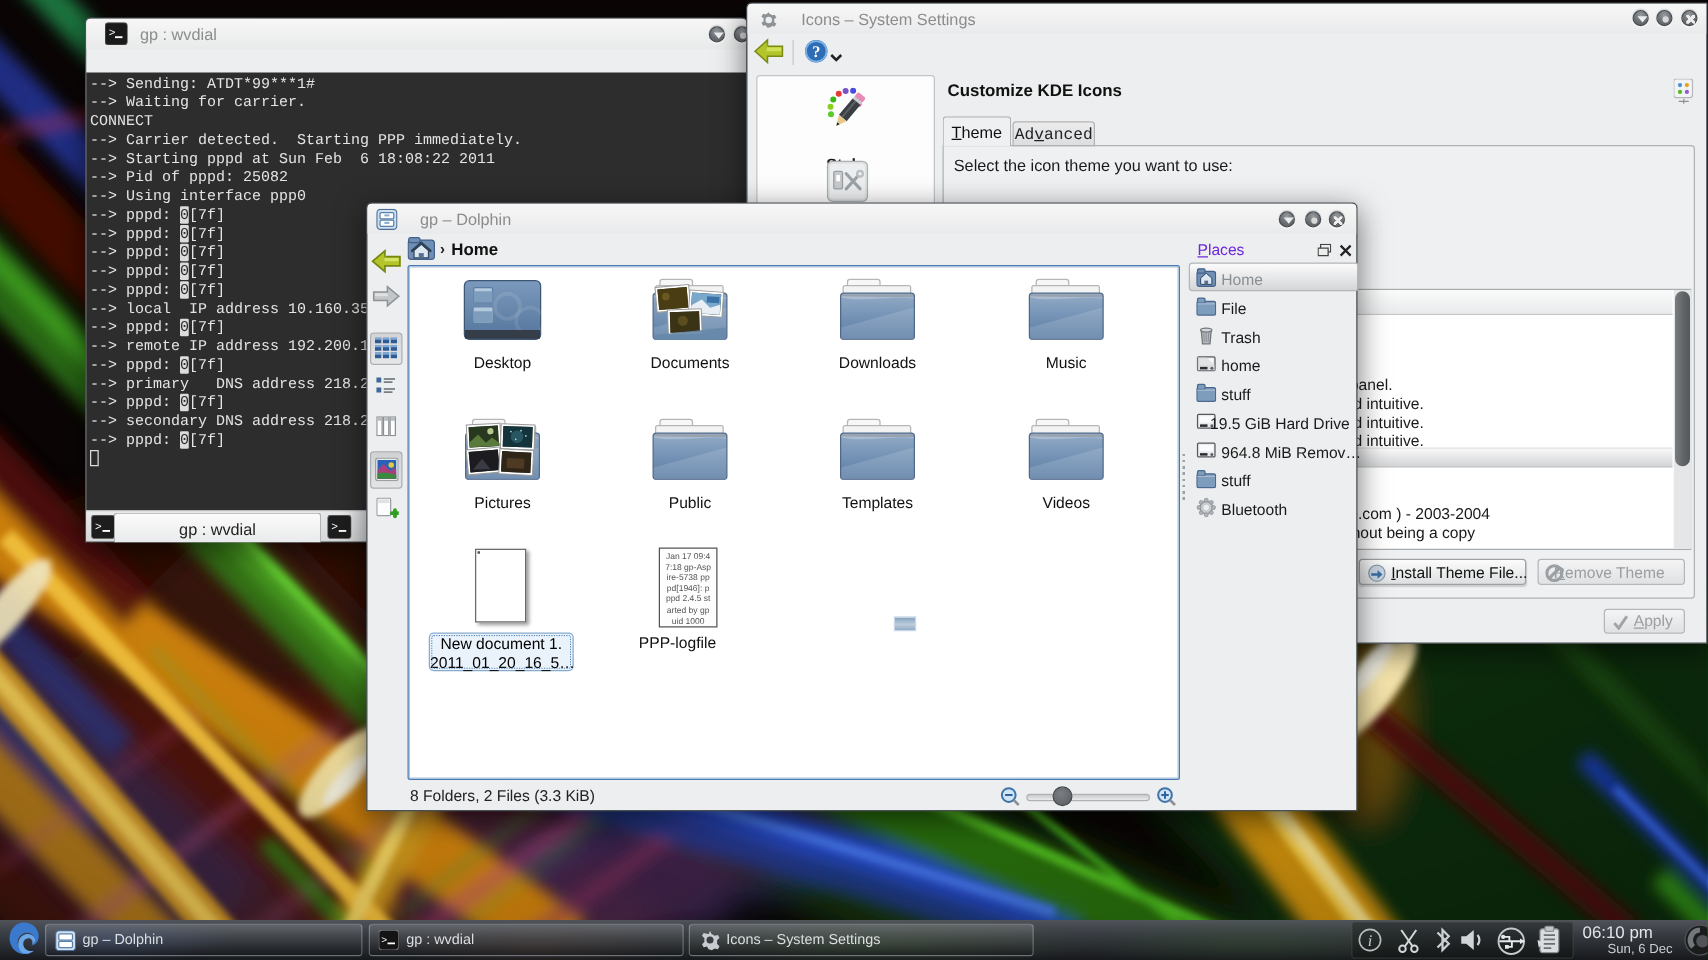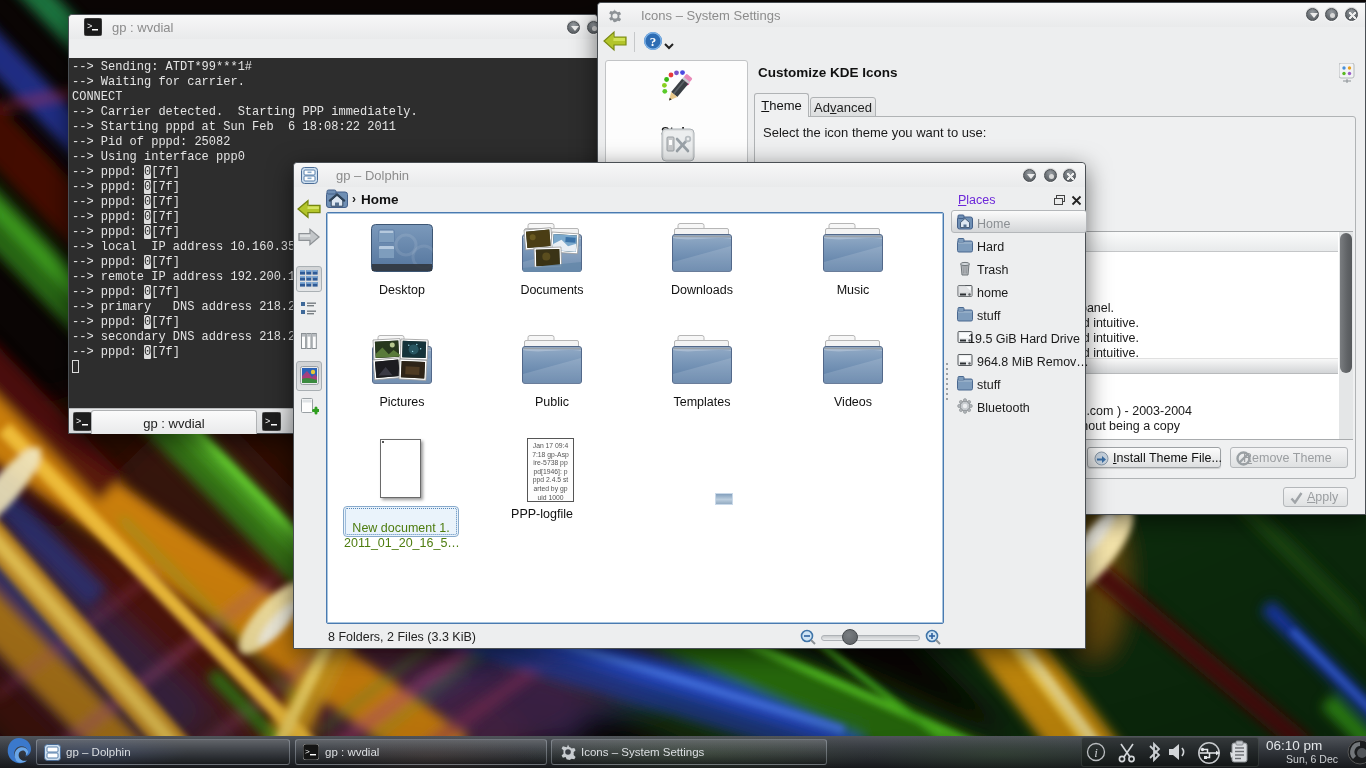--- a/index.html
+++ b/index.html
@@ -224,21 +224,21 @@
         <rect x="0" y="0" width="15" height="15" rx="2" fill="#f2f3f4" stroke="#b4b8ba"></rect>
         <circle cx="5" cy="5" r="1.7" fill="#4a90d9"></circle>
         <circle cx="10.5" cy="5" r="1.7" fill="#e8a020"></circle>
         <circle cx="5" cy="10.5" r="1.7" fill="#58b820"></circle>
         <circle cx="10.5" cy="10.5" r="1.7" fill="#9a5ac8"></circle>
         <path d="M4 18h8M8 16v4" stroke="#8a9094" stroke-width="1"></path>
       </svg>
 
   <div class="abs" style="left:156px;top:113px;width:602px;height:363px;background:#eff0f1;border:1px solid #b0b3b5;border-radius:0 3px 3px 3px;"></div>
   <div class="abs" style="left:156px;top:90px;width:55px;height:24px;background:#eff0f1;border:1px solid #b0b3b5;border-bottom:none;border-radius:3px 3px 0 0;font-size:13px;color:#111;text-align:center;line-height:24px;"><span style="text-decoration:underline">T</span>heme</div>
-  <div class="abs" style="left:212px;top:94px;width:66px;height:20px;background:linear-gradient(#ececed,#dcdedf);border:1px solid #b0b3b5;border-radius:3px 3px 0 0;font-size:13px;color:#222;text-align:center;line-height:20px;">Ad<span style="text-decoration:underline">v</span>anced</div>
+  <div class="abs" style="left:212px;top:94px;width:66px;height:20px;background:linear-gradient(#ececed,#dcdedf);border:1px solid #b0b3b5;border-radius:3px 3px 0 0;font-size:13px;color:#222;text-align:center;line-height:20px;font-family:Liberation Mono, monospace;">Ad<span style="text-decoration:underline">v</span>anced</div>
   <div class="abs" style="left:165px;top:122px;font-size:13px;color:#1a1a1a;">Select the icon theme you want to use:</div>
 
   <div class="abs" style="left:163px;top:228px;width:592px;height:209px;background:#fff;border:1px solid #a8abad;">
     <div class="abs" style="left:0;top:0;width:576px;height:20px;background:linear-gradient(#fafbfb,#e8eaeb);border-bottom:1px solid #c4c6c8;"></div>
     <div class="abs" style="left:0;top:126px;width:576px;height:16px;background:linear-gradient(#f8f8f8,#d2d4d6);border-top:1px solid #e0e0e0;border-bottom:1px solid #b8babc;"></div>
     <div class="abs" style="right:238px;top:69px;font-size:12.5px;color:#1a1a1a;white-space:nowrap;">system tray panel.</div>
     <div class="abs" style="right:213px;top:84px;font-size:12.5px;color:#1a1a1a;white-space:nowrap;">simple and intuitive.</div>
     <div class="abs" style="right:213px;top:99px;font-size:12.5px;color:#1a1a1a;white-space:nowrap;">simple and intuitive.</div>
     <div class="abs" style="right:213px;top:114px;font-size:12.5px;color:#1a1a1a;white-space:nowrap;">simple and intuitive.</div>
     <div class="abs" style="right:160px;top:172px;font-size:12.5px;color:#1a1a1a;white-space:nowrap;">( kde@kde.com ) - 2003-2004</div>
@@ -480,21 +480,21 @@
         <use href="#gfolder"></use>
       </svg>
   <div class="ilabel" style="left:357px;top:232px;">Templates</div>
   <svg class="abs" style="left:527px;top:171px" width="64" height="52">
         <use href="#gfolder"></use>
       </svg>
   <div class="ilabel" style="left:508px;top:232px;">Videos</div>
 
   <div class="abs" style="left:86px;top:276px;width:41px;height:59px;background:#fff;border:1px solid #6a6a6a;box-shadow:2px 2px 3px rgba(0,0,0,.4);"></div>
   <div class="abs" style="left:88px;top:278px;width:2px;height:2px;background:#555;"></div>
-  <div class="abs" style="left:49px;top:343px;width:116px;height:31px;background:#eaf3fb;border:1px solid #88aacc;border-radius:4px;outline:1px dotted #5588bb;outline-offset:-3px;font-size:12.5px;color:#4d7c0f;text-align:center;line-height:15px;padding-top:14px;">New document 1.<br>2011_01_20_16_5…</div>
+  <div class="abs" style="left:49px;top:343px;width:116px;height:31px;background:#eaf3fb;border:1px solid #88aacc;border-radius:4px;outline:1px dotted #5588bb;outline-offset:-3px;font-size:12.5px;color:#000000;text-align:center;line-height:15px;padding-top:1px;">New document 1.<br>2011_01_20_16_5…</div>
   <div class="abs" style="left:233px;top:275px;width:47px;height:64px;background:#fdfdfd;border:1.4px solid #555;color:#555;font-size:6.8px;line-height:8.6px;text-align:center;overflow:hidden;padding-top:3px;">Jan 17 09:4<br>7:18 gp-Asp<br>ire-5738 pp<br>pd[1946]: p<br>ppd 2.4.5 st<br>arted by gp<br>uid 1000</div>
   <div class="ilabel" style="left:197px;top:344px;">PPP-logfile</div>
 
   <div class="abs" style="left:421px;top:330px;width:18px;height:12px;background:linear-gradient(180deg,#7e9cba,#b8cbdc 55%,#8fa8c0);border:1px solid #c8d8e8;opacity:.95"></div>
 
   <span class="abs" style="left:34px;top:467px;font-size:12.5px;color:#222;">8 Folders, 2 Files (3.3 KiB)</span>
   <svg class="abs" style="left:506px;top:466px" width="17" height="17" viewBox="0 0 17 17">
         <circle cx="7" cy="7" r="5.5" fill="#cfe4f4" stroke="#3f74a8" stroke-width="1.6"></circle>
         <rect x="4" y="6.2" width="6" height="1.6" fill="#2e62a0"></rect>
         <path d="M11 11l4 4" stroke="#8a9094" stroke-width="2"></path>
@@ -524,21 +524,21 @@
           <rect x="1" y="1" width="6" height="3.5" rx="1" fill="#6f8fb4" stroke="#44608a"></rect>
           <path d="M3.5 8.5l4.5-4 4.5 4v5H3.5z" fill="#dde7f2" stroke="#30455f" stroke-width=".8"></path>
           <rect x="6.5" y="10.5" width="3" height="3" fill="#55708f"></rect>
         </svg>
     <span class="prow" style="left:26px;top:28px;color:#8b8f93;">Home</span>
     <svg class="picon" style="top:48px" viewBox="0 0 16 16">
           <rect x=".5" y="4" width="15" height="11" rx="1.5" fill="#7e9cbc" stroke="#4a6890"></rect>
           <rect x="1" y="1.5" width="6" height="4" rx="1" fill="#7e9cbc" stroke="#4a6890"></rect>
           <path d="M1 6h14" stroke="#a8bcd0"></path>
         </svg>
-    <span class="prow" style="left:26px;top:51px;">Hard</span>
+    <span class="prow" style="left:26px;top:51px;">File</span>
     <svg class="picon" style="top:71px" viewBox="0 0 16 16">
           <path d="M4 4h8l-1 11H5z" fill="#b8bcc0" stroke="#70767a"></path>
           <ellipse cx="8" cy="4" rx="4.5" ry="1.6" fill="#d4d8dc" stroke="#70767a"></ellipse>
           <g stroke="#8a8e92" stroke-width=".8">
             <path d="M6 6l.5 7.5"></path>
             <path d="M8 6v7.5"></path>
             <path d="M10 6l-.5 7.5"></path>
           </g>
         </svg>
     <span class="prow" style="left:26px;top:74px;">Trash</span>

